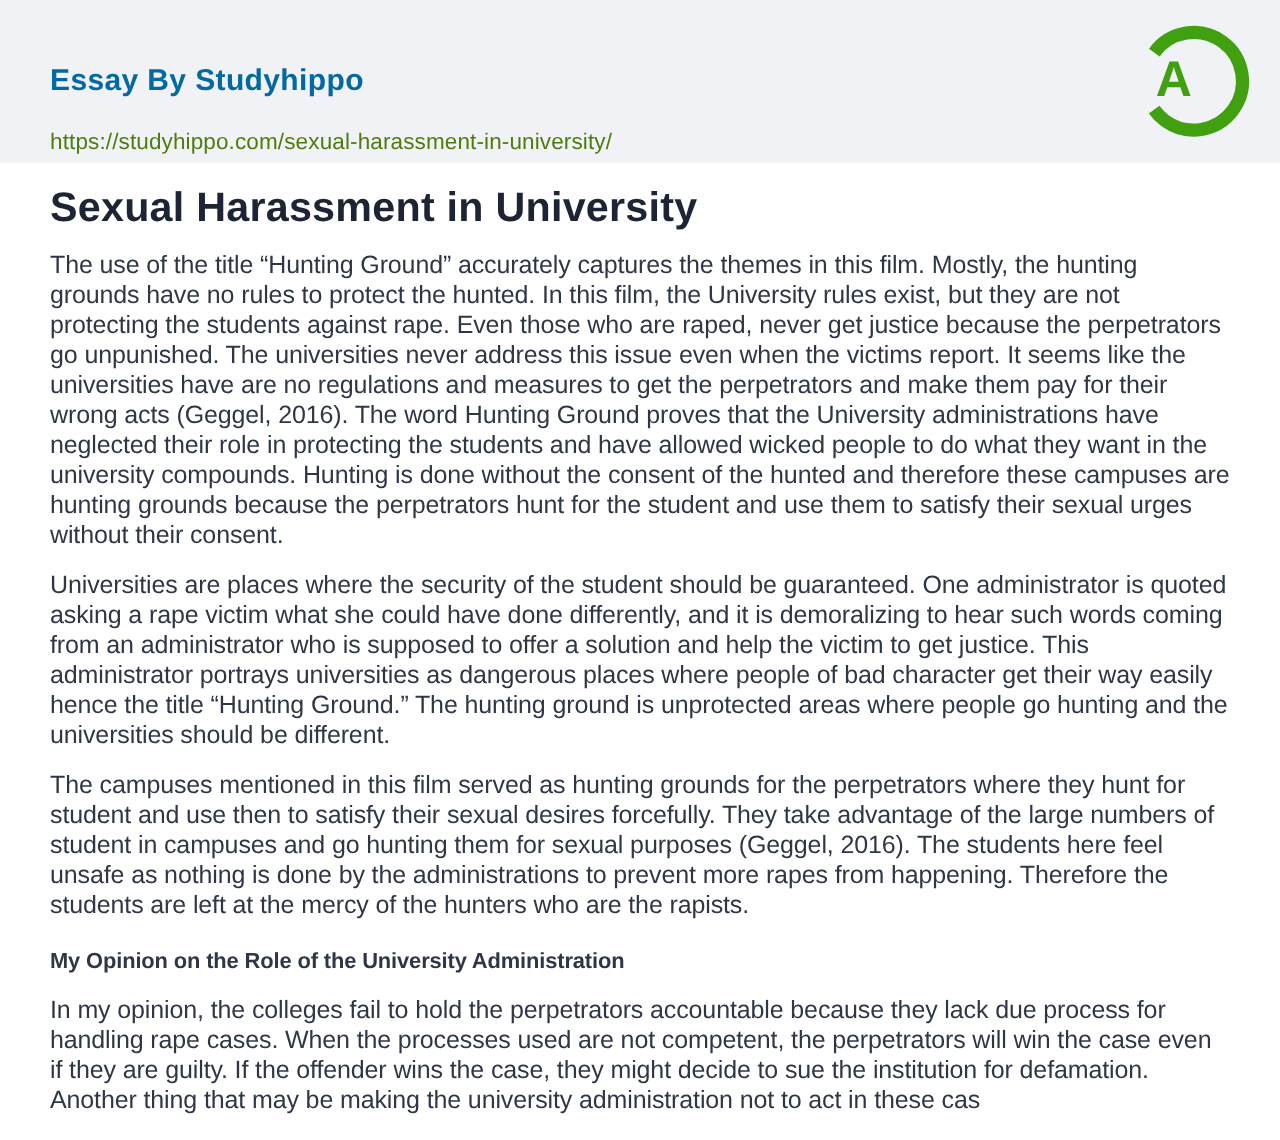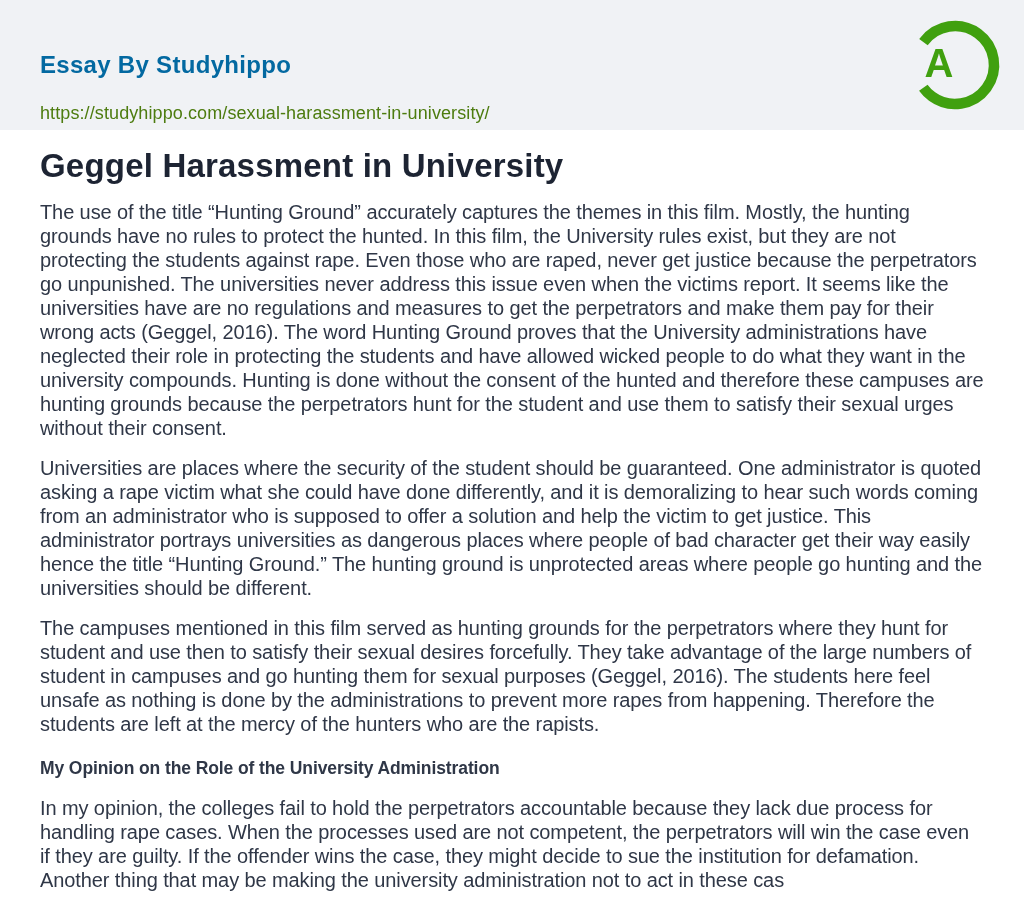--- a/index.html
+++ b/index.html
@@ -87,21 +87,21 @@
 
     <div class="logo">
       <svg width="100" height="100" viewBox="0 0 100 100">
         <circle cx="50" cy="50" r="39" fill="none" stroke="#40a00f" stroke-width="10.5" stroke-dasharray="196 49" transform="rotate(216 50 50)"></circle>
         <text x="34" y="62" text-anchor="middle" font-family="Liberation Sans, sans-serif" font-size="40" font-weight="bold" fill="#40a00f">A</text>
       </svg>
     </div>
   </div>
 
   <div class="content">
-    <h1 class="article-title">Geggel Harassment in University</h1>
+    <h1 class="article-title">Sexual Harassment in University</h1>
 
     <p>The use of the title “Hunting Ground” accurately captures the themes in this film. Mostly, the hunting grounds have no rules to protect the hunted. In this film, the University rules exist, but they are not protecting the students against rape. Even those who are raped, never get justice because the perpetrators go unpunished. The universities never address this issue even when the victims report. It seems like the universities have are no regulations and measures to get the perpetrators and make them pay for their wrong acts (Geggel, 2016). The word Hunting Ground proves that the University administrations have neglected their role in protecting the students and have allowed wicked people to do what they want in the university compounds. Hunting is done without the consent of the hunted and therefore these campuses are hunting grounds because the perpetrators hunt for the student and use them to satisfy their sexual urges without their consent.</p>
 
     <p>Universities are places where the security of the student should be guaranteed. One administrator is quoted asking a rape victim what she could have done differently, and it is demoralizing to hear such words coming from an administrator who is supposed to offer a solution and help the victim to get justice. This administrator portrays universities as dangerous places where people of bad character get their way easily hence the title “Hunting Ground.” The hunting ground is unprotected areas where people go hunting and the universities should be different.</p>
 
     <p>The campuses mentioned in this film served as hunting grounds for the perpetrators where they hunt for student and use then to satisfy their sexual desires forcefully. They take advantage of the large numbers of student in campuses and go hunting them for sexual purposes (Geggel, 2016). The students here feel unsafe as nothing is done by the administrations to prevent more rapes from happening. Therefore the students are left at the mercy of the hunters who are the rapists.</p>
 
     <div class="section-heading">My Opinion on the Role of the University Administration</div>
 
     <p>In my opinion, the colleges fail to hold the perpetrators accountable because they lack due process for handling rape cases. When the processes used are not competent, the perpetrators will win the case even if they are guilty. If the offender wins the case, they might decide to sue the institution for defamation. Another thing that may be making the university administration not to act in these cas</p>

